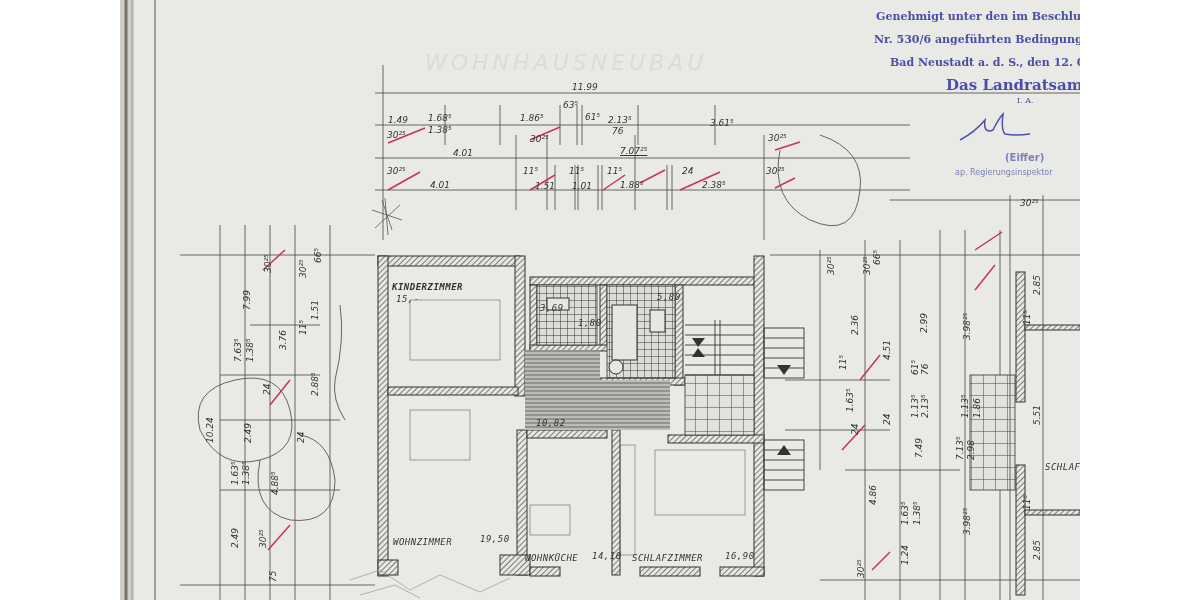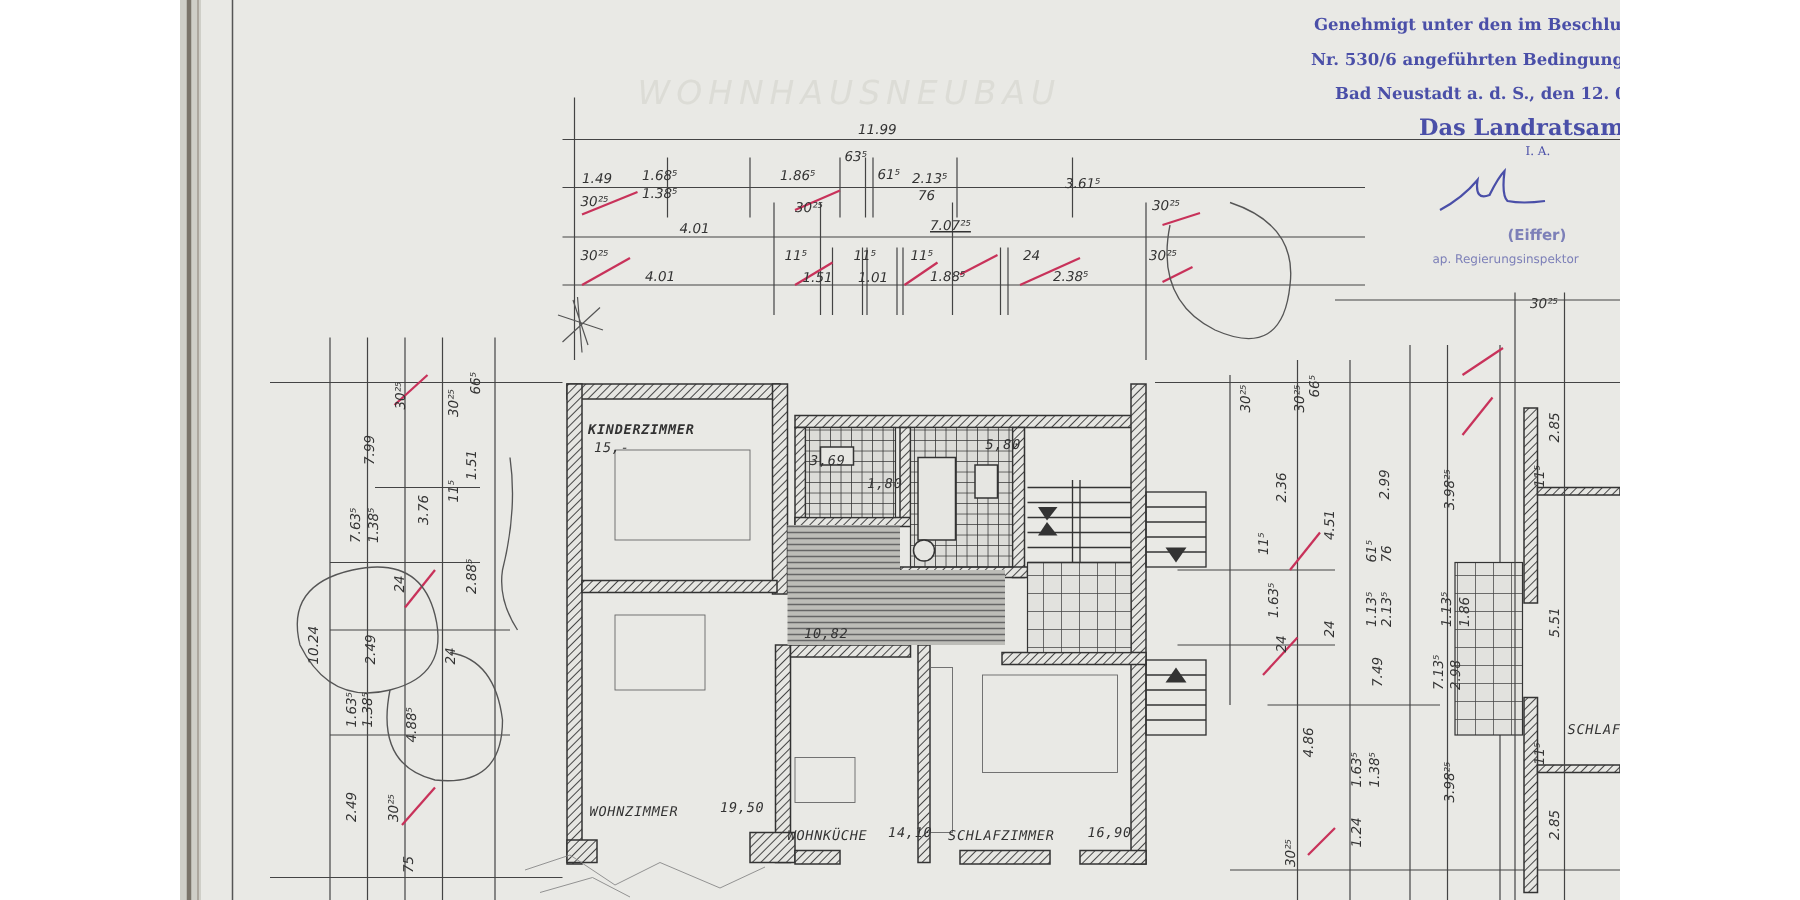--- a/index.html
+++ b/index.html
@@ -245,21 +245,21 @@
   <div class="room-label" style="left:360px; top:534px;">19,50</div>
   <div class="room-label" style="left:405px; top:553px;">WOHNKÜCHE</div>
   <div class="room-label" style="left:472px; top:551px;">14,10</div>
   <div class="room-label" style="left:512px; top:553px;">SCHLAFZIMMER</div>
   <div class="room-label" style="left:605px; top:551px;text-align:right;">16,90</div>
   <div class="room-label" style="left:416px; top:418px;">10,82</div>
   <div class="room-label" style="left:537px; top:292px;">5,80</div>
   <div class="room-label" style="left:458px; top:318px;">1,80</div>
   <div class="room-label" style="left:420px; top:303px;">3,69</div>
   <div class="room-label" style="left:978px; top:470px;font-family:Liberation Serif, serif;">WOHN</div>
-  <div class="room-label" style="left:925px; top:482px;text-align:right;">SCHLAF</div>
+  <div class="room-label" style="left:925px; top:462px;text-align:right;">SCHLAF</div>
 
   <div class="dim" style="left:452px; top:82px;">11.99</div>
   <div class="dim" style="left:268px; top:115px;">1.49</div>
   <div class="dim" style="left:308px; top:113px;font-style:italic;">1.68⁵</div>
   <div class="dim" style="left:308px; top:125px;">1.38⁵</div>
   <div class="dim" style="left:400px; top:113px;">1.86⁵</div>
   <div class="dim" style="left:443px; top:100px;">63⁵</div>
   <div class="dim" style="left:465px; top:112px;">61⁵</div>
   <div class="dim" style="left:488px; top:115px;">2.13⁵</div>
   <div class="dim" style="left:492px; top:126px;">76</div>

